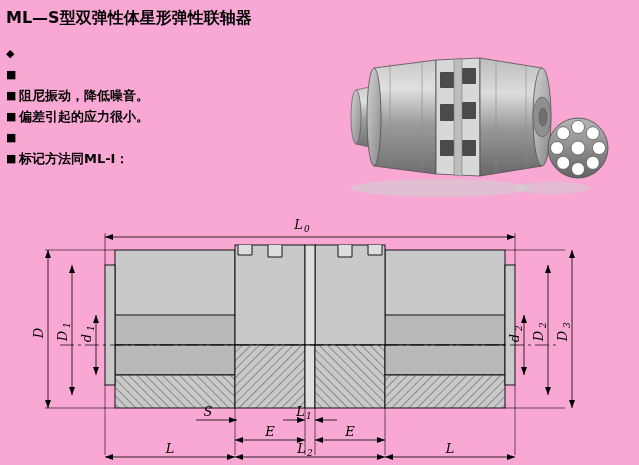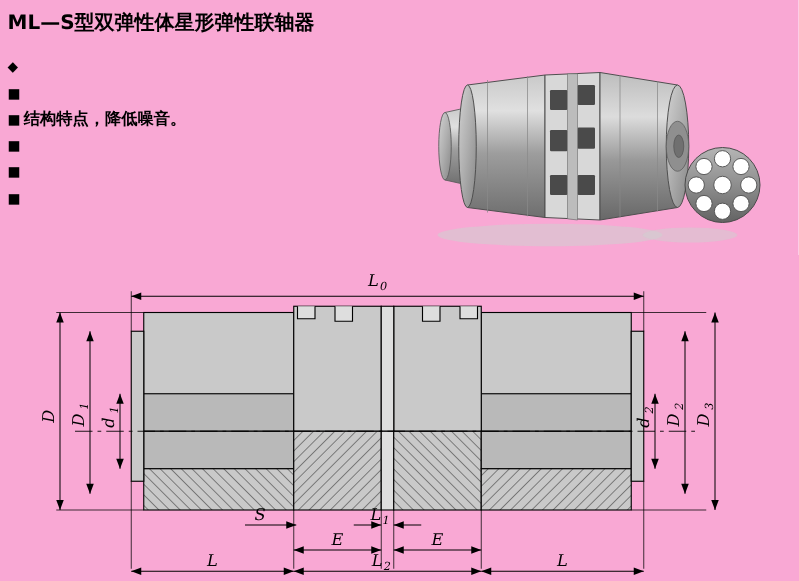--- a/index.html
+++ b/index.html
@@ -97,30 +97,32 @@
 
   <div class="features">
     <div class="feature-row">
       <span class="bullet">◆</span>
     </div>
     <div class="feature-row">
       <span class="bullet">■</span>
     </div>
     <div class="feature-row">
       <span class="bullet">■</span>
-      <span>结构特点，降低噪音。</span>
-    </div>
-    <div class="feature-row">
-      <span class="bullet">■</span>
-    </div>
-    <div class="feature-row">
-      <span class="bullet">■</span>
-    </div>
-    <div class="feature-row">
-      <span class="bullet">■</span>
+      <span>阻尼振动，降低噪音。</span>
+    </div>
+    <div class="feature-row">
+      <span class="bullet">■</span>
+      <span>偏差引起的应力很小。</span>
+    </div>
+    <div class="feature-row">
+      <span class="bullet">■</span>
+    </div>
+    <div class="feature-row">
+      <span class="bullet">■</span>
+      <span>标记方法同ML-Ⅰ：</span>
     </div>
   </div>
 
   <div class="render-area">
     <svg width="300" height="175" viewBox="0 0 300 175" xmlns="http://www.w3.org/2000/svg">
       <defs>
         <linearGradient id="metalV" x1="0" y1="0" x2="0" y2="1">
           <stop offset="0%" stop-color="#c9c9c9"></stop>
           <stop offset="25%" stop-color="#e0e0e0"></stop>
           <stop offset="55%" stop-color="#9d9d9d"></stop>

